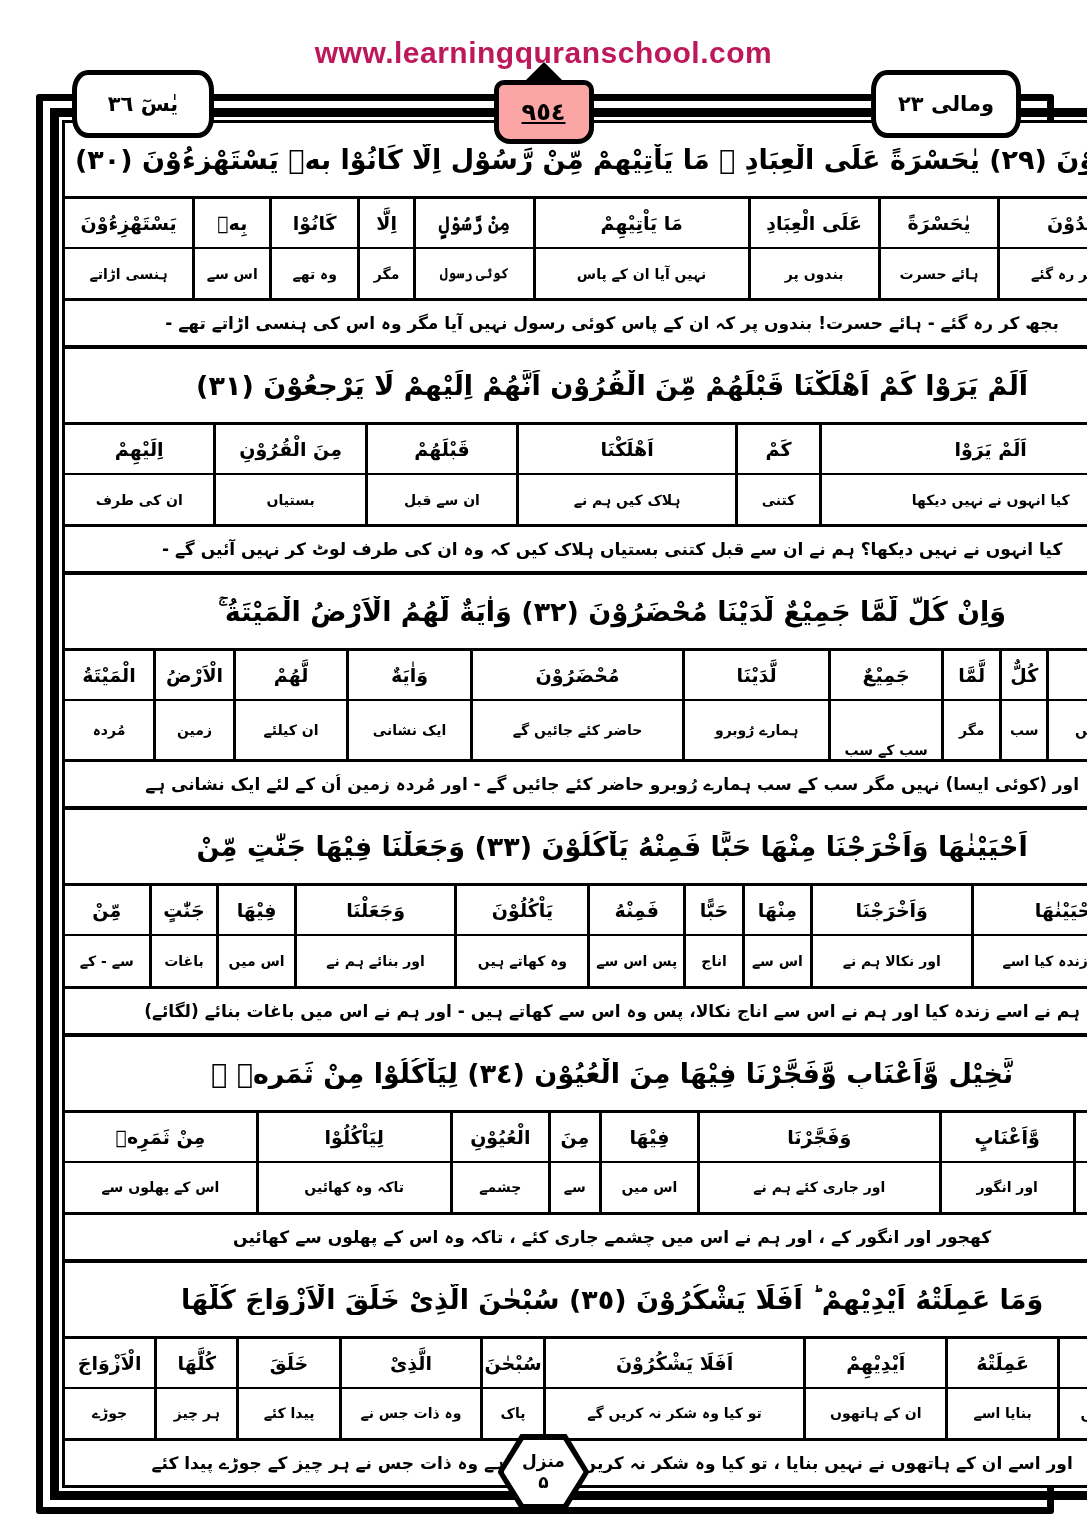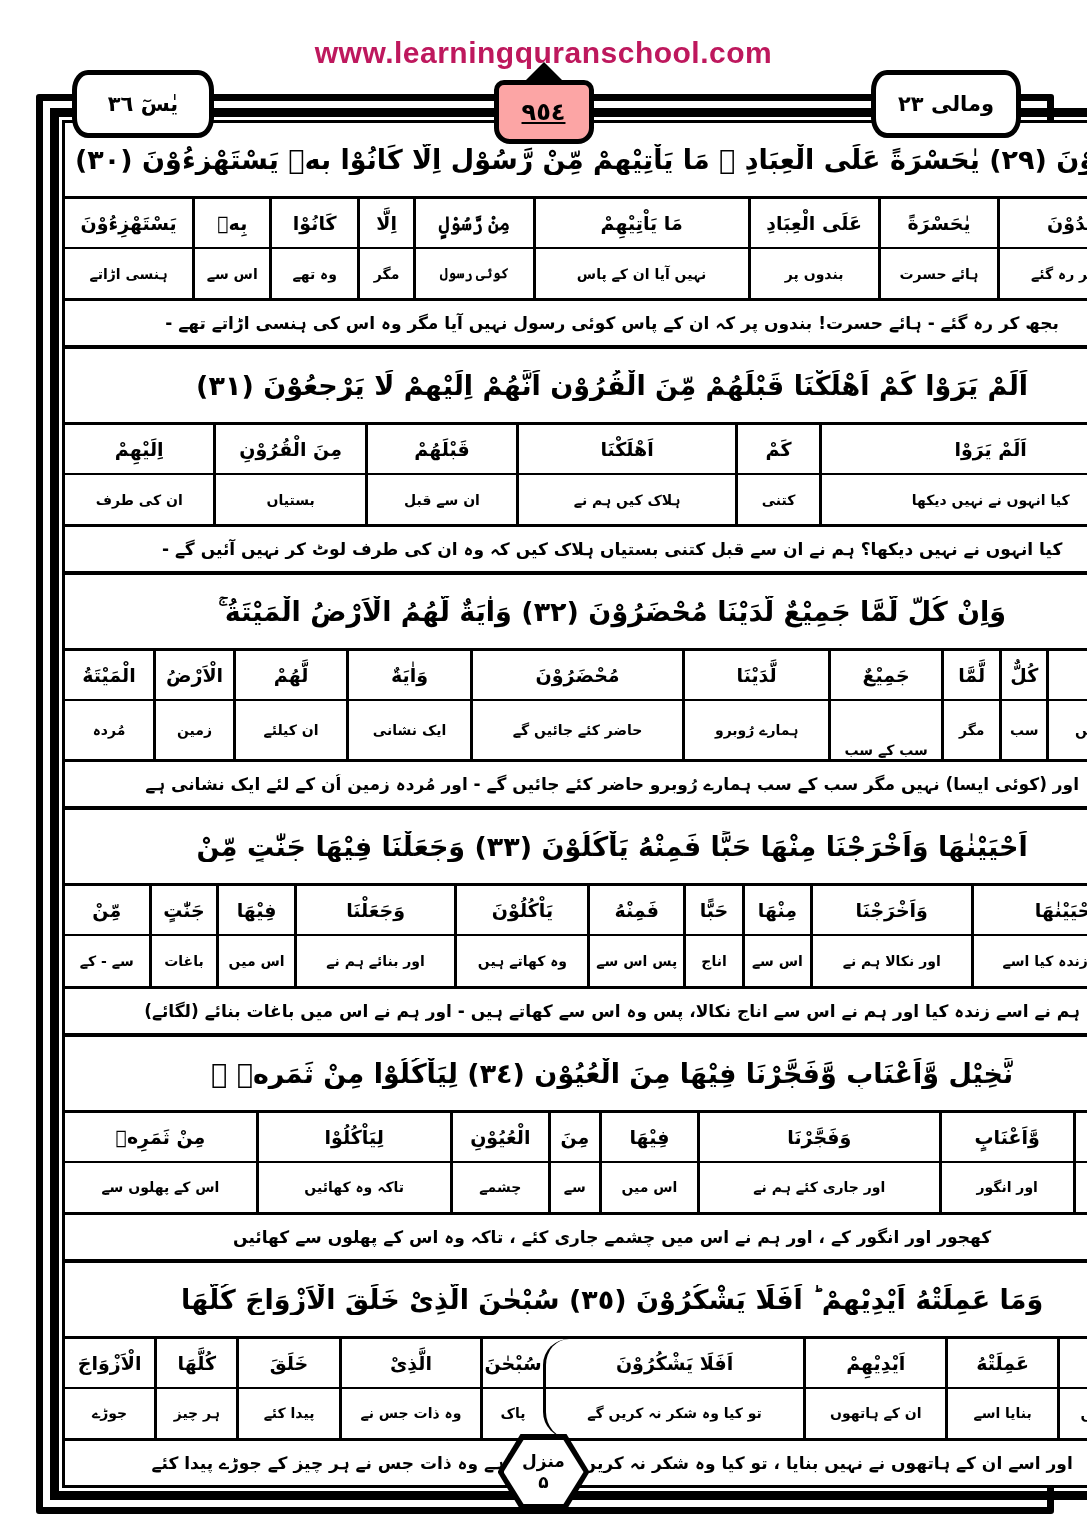--- a/index.html
+++ b/index.html
@@ -343,21 +343,21 @@
                 <div class="word-ur">اور نہیں</div>
               </div>
               <div class="word-col" style="flex-grow: 11;">
                 <div class="word-ar">عَمِلَتْهُ</div>
                 <div class="word-ur">بنایا اسے</div>
               </div>
               <div class="word-col" style="flex-grow: 14;">
                 <div class="word-ar">اَیْدِیْهِمْ</div>
                 <div class="word-ur">ان کے ہاتھوں</div>
               </div>
-              <div class="word-col" style="flex-grow: 26; border-radius: 26px;">
+              <div class="word-col" style="flex-grow: 26;">
                 <div class="word-ar">اَفَلَا یَشْكُرُوْنَ</div>
                 <div class="word-ur">تو کیا وہ شکر نہ کریں گے</div>
               </div>
               <div class="word-col" style="flex-grow: 6;">
                 <div class="word-ar">سُبْحٰنَ</div>
                 <div class="word-ur">پاک</div>
               </div>
               <div class="word-col" style="flex-grow: 14;">
                 <div class="word-ar">الَّذِیْ</div>
                 <div class="word-ur">وہ ذات جس نے</div>

